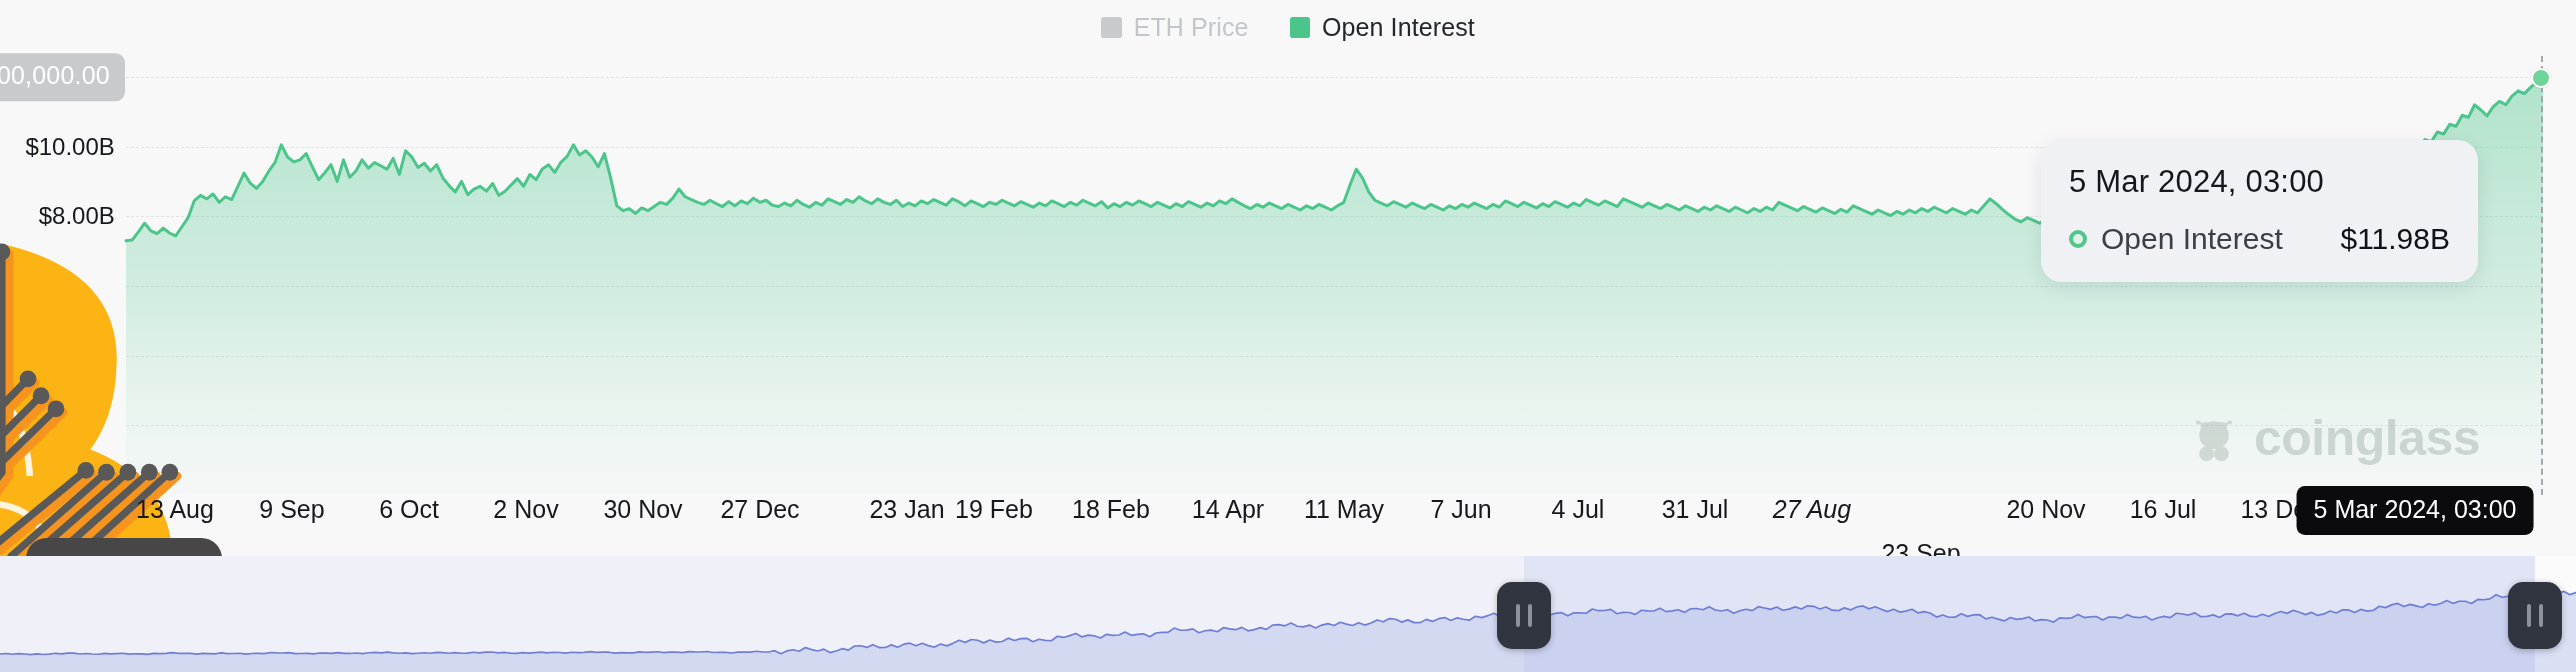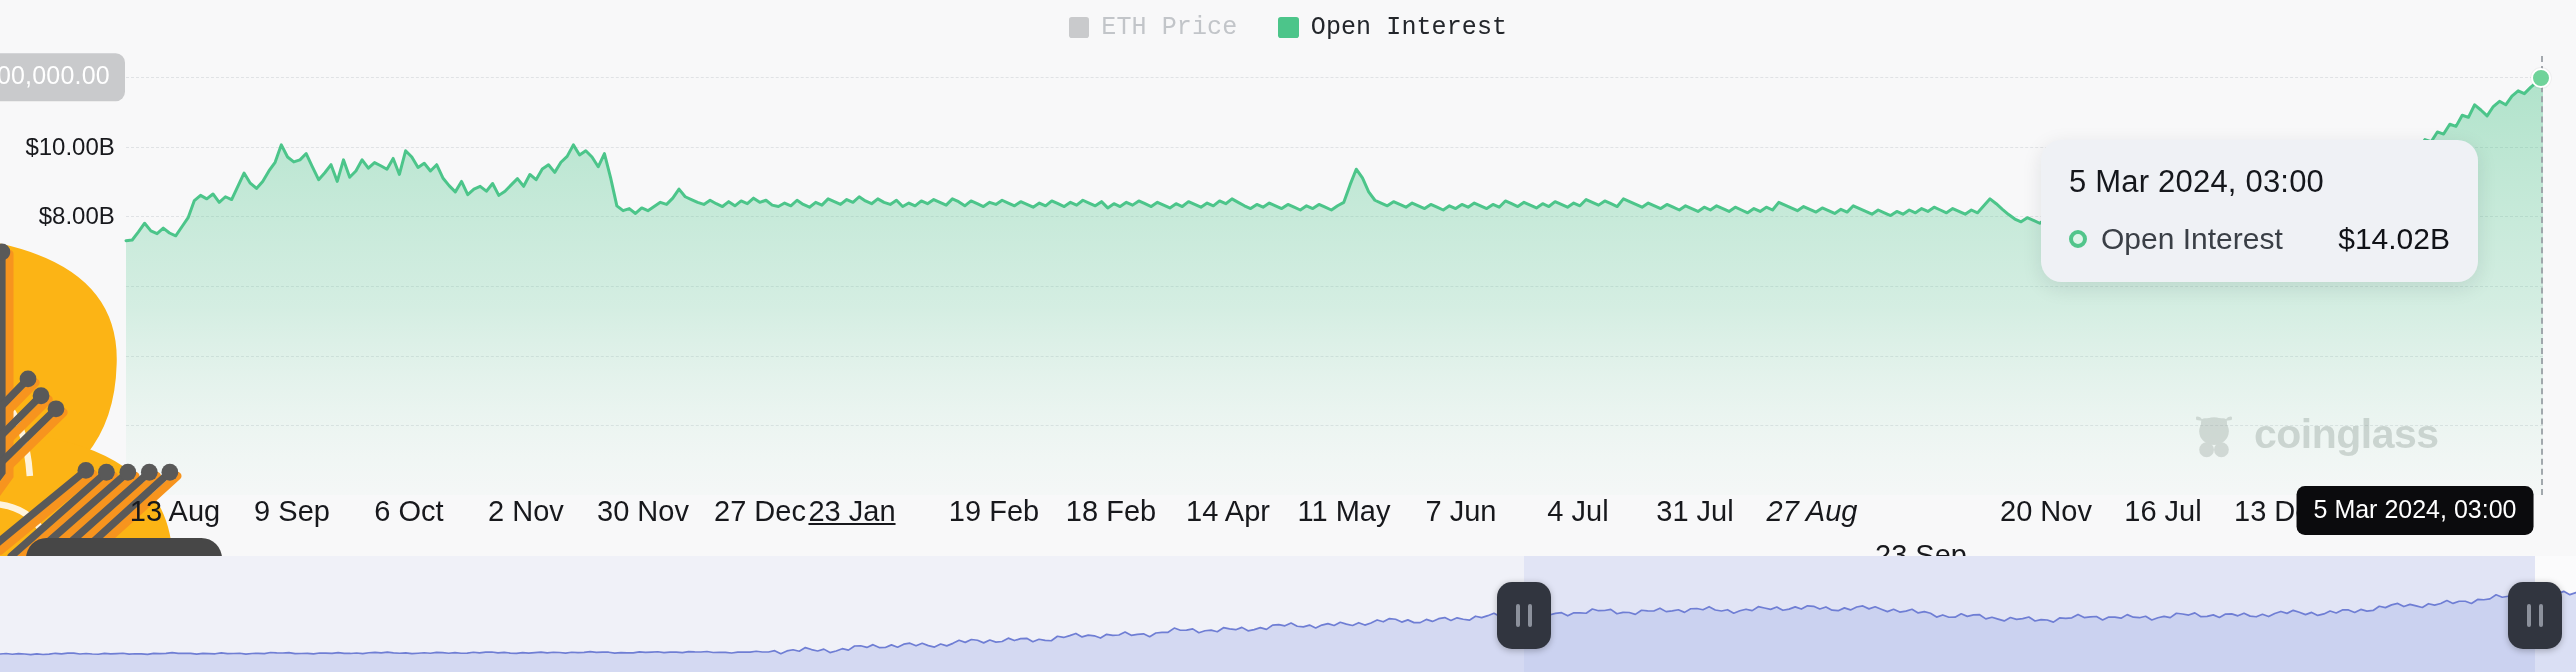--- a/index.html
+++ b/index.html
@@ -9,21 +9,20 @@
     font-family:"Liberation Sans","DejaVu Sans",sans-serif;
     -webkit-font-smoothing:antialiased;
   }
   .app{position:relative;width:2576px;height:672px;background:#f8f8f9;}
 
   
   .legend{
     position:absolute;left:0;top:13px;width:2576px;
     display:flex;justify-content:center;align-items:center;gap:41px;
     z-index:40;
-    font-family:Liberation Mono, monospace;
   }
   .legend-item{display:flex;align-items:center;gap:12px;cursor:pointer;}
   .legend-swatch{width:20.5px;height:20.5px;border-radius:2.8px;display:block;}
   .legend-label{font-size:25px;letter-spacing:0.1px;white-space:nowrap;}
   .legend-item.off .legend-label{color:#c2c5c9;}
   .legend-item.on .legend-label{color:#23262b;}
 
   
   .plot{position:absolute;left:126px;top:56px;width:2417px;height:439px;}
   .plot-bg{position:absolute;inset:0;background:#f8f8f9;}
@@ -44,21 +43,21 @@
     background:#c9cacc;color:#ffffff;
     border-radius:9.3px;padding:8.4px 15px 10.3px 15px;
     font-size:25px;white-space:nowrap;letter-spacing:0.2px;
     z-index:30;
   }
 
   
   .xaxis{position:absolute;left:126px;top:495px;width:2417px;height:47px;z-index:20;}
   .xtick{
     position:absolute;top:0;transform:translateX(-50%);
-    font-size:29px;color:#17181c;white-space:nowrap;
+    font-size:25px;color:#17181c;white-space:nowrap;
   }
   .xcrosshair-badge{
     position:absolute;top:-9.3px;transform:translateX(-50%);
     background:#0b0b0d;color:#fff;border-radius:8.4px;
     padding:9.3px 17px 11.2px 17px;font-size:25px;white-space:nowrap;z-index:32;
   }
 
   
   .crosshair-v{
     position:absolute;top:0;width:0;height:439px;
@@ -87,21 +86,21 @@
     margin-right:14px;flex:0 0 auto;box-sizing:border-box;
   }
   .tt-name{color:#3a3f46;}
   .tt-value{margin-left:auto;color:#101217;font-weight:400;}
 
   
   .coinglass{
     position:absolute;left:2189px;top:409px;
     display:flex;align-items:center;gap:15px;opacity:.30;z-index:12;
   }
-  .cg-text{font-size:41px;color:#7b8a83;letter-spacing:-0.5px;font-weight:600;}
+  .cg-text{font-size:50px;color:#7b8a83;letter-spacing:-0.5px;font-weight:600;}
 
   
   .wm-graphic{position:absolute;left:-56px;top:196px;width:392px;height:476px;z-index:14;}
   .wm-badge{
     position:absolute;left:26px;top:538px;width:196px;height:103px;
     background:#474747;border-radius:20.5px;z-index:16;
     display:flex;align-items:center;justify-content:center;
   }
   .wm-badge-text{
     color:#fff;font-size:50px;direction:rtl;line-height:1;
@@ -253,21 +252,21 @@
   </div>
 
   <div class="xaxis">
     <div id="xticks">
         <div class="xtick" style="left: 49px;">13 Aug</div>
         <div class="xtick" style="left: 166px;">9 Sep</div>
         <div class="xtick" style="left: 283px;">6 Oct</div>
         <div class="xtick" style="left: 400px;">2 Nov</div>
         <div class="xtick" style="left: 517px;">30 Nov</div>
         <div class="xtick" style="left: 634px;">27 Dec</div>
-        <div class="xtick" style="left: 726px; text-decoration: underline;">23 Jan</div>
+        <div class="xtick" style="left: 781px;">23 Jan</div>
         <div class="xtick" style="left: 868px; text-align: center;">19 Feb</div>
         <div class="xtick" style="left: 985px;">18 Feb</div>
         <div class="xtick" style="left: 1102px;">14 Apr</div>
         <div class="xtick" style="left: 1218px;">11 May</div>
         <div class="xtick" style="left: 1335px;">7 Jun</div>
         <div class="xtick" style="left: 1452px;">4 Jul</div>
         <div class="xtick" style="left: 1569px;">31 Jul</div>
         <div class="xtick" style="left: 1686px; font-style: italic;">27 Aug</div>
         <div class="xtick" style="left: 1795px; margin-top: 44px;">23 Sep</div>
         <div class="xtick" style="left: 1920px;">20 Nov</div>
@@ -276,21 +275,21 @@
         <div class="xtick" style="left: 2271px;">9 Jan</div>
       </div>
     <div class="xcrosshair-badge" style="left:2289px;">5 Mar 2024, 03:00</div>
   </div>
 
   <div class="tooltip">
     <div class="tt-title">5 Mar 2024, 03:00</div>
     <div class="tt-row">
       <span class="tt-dot"></span>
       <span class="tt-name">Open Interest</span>
-      <span class="tt-value">$14.02B</span>
+      <span class="tt-value">$11.98B</span>
     </div>
   </div>
 
   <div class="navigator">
     <div class="nav-bg"></div>
     <div class="nav-mask-left" style="width:1524px;"></div>
     <div class="nav-selected" style="left:1524px;width:1011px;"></div>
 
     <svg class="nav-svg" viewBox="0 0 2759 125" preserveAspectRatio="none">
       <path id="nav-area" fill="rgba(178,189,235,0.45)" stroke="none" d="M0.00 104.70 L6.58 104.19 L13.17 104.93 L19.75 104.29 L26.34 104.70 L32.92 105.40 L39.51 104.66 L46.09 105.22 L52.68 104.90 L59.26 103.94 L65.85 104.49 L72.43 103.83 L79.02 103.80 L85.60 104.73 L92.19 104.17 L98.77 104.73 L105.36 104.98 L111.94 104.06 L118.53 104.64 L125.11 104.26 L131.69 103.89 L138.28 104.89 L144.86 104.40 L151.45 104.63 L158.03 105.10 L164.62 104.01 L171.20 104.26 L177.79 103.99 L184.37 103.20 L190.96 104.10 L197.54 103.87 L204.13 103.96 L210.71 104.89 L217.30 104.12 L223.88 104.33 L230.47 104.47 L237.05 103.51 L243.63 104.23 L250.22 104.16 L256.80 103.87 L263.39 104.83 L269.97 104.15 L276.56 103.97 L283.14 104.24 L289.73 103.09 L296.31 103.47 L302.90 103.64 L309.48 103.18 L316.07 104.31 L322.65 104.14 L329.24 103.94 L335.82 104.60 L342.41 103.61 L348.99 103.68 L355.58 104.01 L362.16 103.26 L368.74 104.12 L375.33 104.13 L381.91 103.60 L388.50 104.27 L395.08 103.38 L401.67 103.04 L408.25 103.51 L414.84 102.71 L421.42 103.42 L428.01 103.93 L434.59 103.46 L441.18 104.36 L447.76 103.93 L454.35 103.36 L460.93 103.92 L467.52 103.05 L474.10 103.26 L480.68 103.87 L487.27 103.18 L493.85 103.87 L500.44 103.71 L507.02 102.85 L513.61 103.41 L520.19 102.69 L526.78 102.58 L533.36 103.49 L539.95 102.99 L546.53 103.69 L553.12 104.09 L559.70 103.25 L566.29 103.79 L572.87 103.24 L579.46 102.64 L586.04 103.43 L592.63 102.84 L599.21 103.10 L605.79 103.72 L612.38 102.81 L618.96 103.20 L625.55 102.97 L632.13 102.14 L638.72 102.96 L645.30 102.67 L651.89 102.79 L658.47 103.82 L665.06 103.18 L671.64 103.47 L678.23 103.58 L684.81 102.47 L691.40 102.97 L697.98 102.69 L704.57 102.29 L711.15 103.28 L717.74 102.75 L724.32 102.78 L730.90 103.22 L737.49 102.14 L744.07 102.49 L750.66 102.56 L757.24 102.02 L763.83 103.13 L770.41 103.03 L777.00 102.93 L783.58 103.67 L790.17 102.67 L796.75 102.62 L803.34 102.74 L809.92 101.79 L816.51 102.53 L823.09 102.58 L829.68 101.16 L836.26 104.45 L842.84 101.39 L849.43 100.17 L856.01 101.73 L862.60 97.86 L869.18 99.97 L875.77 101.52 L882.35 99.49 L888.94 103.18 L895.52 101.50 L902.11 99.00 L908.69 100.59 L915.28 96.12 L921.86 95.94 L928.45 97.66 L935.03 94.70 L941.62 97.80 L948.20 97.79 L954.79 94.97 L961.37 97.41 L967.95 94.22 L974.54 93.11 L981.12 95.92 L987.71 93.26 L994.29 95.75 L1000.88 97.33 L1007.46 94.01 L1014.05 96.03 L1020.63 93.34 L1027.22 90.08 L1033.80 92.28 L1040.39 89.19 L1046.97 90.04 L1053.56 92.82 L1060.14 89.81 L1066.73 91.99 L1073.31 91.36 L1079.89 87.76 L1086.48 90.34 L1093.06 88.25 L1099.65 87.92 L1106.23 91.61 L1112.82 88.93 L1119.40 90.14 L1125.99 90.51 L1132.57 85.73 L1139.16 87.01 L1145.74 85.04 L1152.33 82.74 L1158.91 86.44 L1165.50 84.56 L1172.08 85.29 L1178.67 87.68 L1185.25 83.68 L1191.84 84.85 L1198.42 84.43 L1205.00 81.26 L1211.59 84.78 L1218.17 83.74 L1224.76 83.18 L1231.34 86.19 L1237.93 82.23 L1244.51 81.55 L1251.10 81.53 L1257.68 77.00 L1264.27 79.32 L1270.85 79.20 L1277.44 77.87 L1284.02 82.00 L1290.61 79.85 L1297.19 79.24 L1303.78 80.90 L1310.36 76.58 L1316.95 77.92 L1323.53 78.72 L1330.11 76.25 L1336.70 79.95 L1343.28 78.61 L1349.87 76.54 L1356.45 78.36 L1363.04 73.79 L1369.62 73.27 L1376.21 74.62 L1382.79 71.58 L1389.38 75.05 L1395.96 75.78 L1402.55 73.82 L1409.13 76.89 L1415.72 73.82 L1422.30 72.28 L1428.89 74.28 L1435.47 70.78 L1442.05 72.73 L1448.64 74.25 L1455.22 71.28 L1461.81 73.81 L1468.39 71.51 L1474.98 68.32 L1481.56 70.28 L1488.15 66.88 L1494.73 67.59 L1501.32 70.61 L1507.90 68.24 L1514.49 71.20 L1521.07 71.18 L1527.66 67.72 L1534.24 69.89 L1540.83 66.99 L1547.41 65.77 L1554.00 68.84 L1560.58 66.04 L1567.16 67.60 L1573.75 68.58 L1580.33 64.33 L1586.92 65.84 L1593.50 63.75 L1600.09 61.16 L1606.67 64.66 L1613.26 62.91 L1619.84 64.12 L1626.43 67.20 L1633.01 63.78 L1639.60 65.12 L1646.18 64.33 L1652.77 60.37 L1659.35 62.98 L1665.94 61.27 L1672.52 60.53 L1679.11 63.90 L1685.69 60.60 L1692.27 60.83 L1698.86 61.18 L1705.44 56.62 L1712.03 58.44 L1718.61 58.23 L1725.20 57.05 L1731.78 61.69 L1738.37 60.28 L1744.95 60.38 L1751.54 62.41 L1758.12 57.95 L1764.71 58.71 L1771.29 58.78 L1777.88 55.78 L1784.46 59.44 L1791.05 58.62 L1797.63 57.45 L1804.21 60.22 L1810.80 56.34 L1817.38 56.09 L1823.97 57.39 L1830.55 54.19 L1837.14 57.67 L1843.72 58.74 L1850.31 57.39 L1856.89 61.11 L1863.48 58.44 L1870.06 56.84 L1876.65 58.33 L1883.23 54.15 L1889.82 55.57 L1896.40 57.02 L1902.99 54.55 L1909.57 58.01 L1916.16 56.74 L1922.74 54.37 L1929.32 56.71 L1935.91 53.26 L1942.49 53.75 L1949.08 56.64 L1955.66 54.44 L1962.25 57.88 L1968.83 58.45 L1975.42 55.42 L1982.00 57.61 L1988.59 54.52 L1995.17 53.31 L2001.76 56.49 L2008.34 54.22 L2014.93 56.89 L2021.51 59.42 L2028.10 56.90 L2034.68 59.94 L2041.26 58.93 L2047.85 56.95 L2054.43 60.79 L2061.02 59.39 L2067.60 61.23 L2074.19 65.27 L2080.77 63.00 L2087.36 65.42 L2093.94 65.39 L2100.53 61.78 L2107.11 64.49 L2113.70 62.93 L2120.28 62.72 L2126.87 67.15 L2133.45 65.41 L2140.04 67.40 L2146.62 69.34 L2153.21 65.71 L2159.79 67.73 L2166.37 66.96 L2172.96 65.17 L2179.54 69.42 L2186.13 67.99 L2192.71 68.34 L2199.30 70.63 L2205.88 66.20 L2212.47 66.62 L2219.05 66.06 L2225.64 62.43 L2232.22 65.77 L2238.81 65.13 L2245.39 64.62 L2251.98 68.30 L2258.56 65.21 L2265.15 65.33 L2271.73 66.43 L2278.32 62.63 L2284.90 65.38 L2291.48 65.93 L2298.07 64.42 L2304.65 68.33 L2311.24 65.96 L2317.82 64.50 L2324.41 65.82 L2330.99 61.14 L2337.58 62.00 L2344.16 63.12 L2350.75 60.78 L2357.33 64.85 L2363.92 64.46 L2370.50 62.88 L2377.09 65.62 L2383.67 62.01 L2390.26 61.86 L2396.84 63.93 L2403.42 61.07 L2410.01 64.24 L2416.59 64.94 L2423.18 62.24 L2429.76 64.71 L2436.35 61.39 L2442.93 59.22 L2449.52 61.30 L2456.10 58.07 L2462.69 60.17 L2469.27 62.60 L2475.86 60.27 L2482.44 63.48 L2489.03 61.90 L2495.61 58.75 L2502.20 60.91 L2508.78 57.60 L2515.37 57.65 L2521.95 60.28 L2528.53 57.06 L2535.12 58.83 L2541.70 58.16 L2548.29 53.68 L2554.87 55.17 L2561.46 52.20 L2568.04 50.62 L2574.63 54.01 L2581.21 51.65 L2587.80 53.34 L2594.38 54.99 L2600.97 50.98 L2607.55 52.51 L2614.14 50.71 L2620.72 47.62 L2627.31 50.65 L2633.89 48.37 L2640.47 48.37 L2647.06 50.69 L2653.64 46.39 L2660.23 46.74 L2666.81 45.77 L2673.40 41.47 L2679.98 44.08 L2686.57 42.96 L2693.15 42.35 L2699.74 46.27 L2706.32 43.48 L2712.91 43.64 L2719.49 44.28 L2726.08 39.48 L2732.66 40.92 L2739.25 40.19 L2745.83 37.77 L2752.42 41.29 L2759.00 38.98 L2759 125 L0 125 Z"></path>

